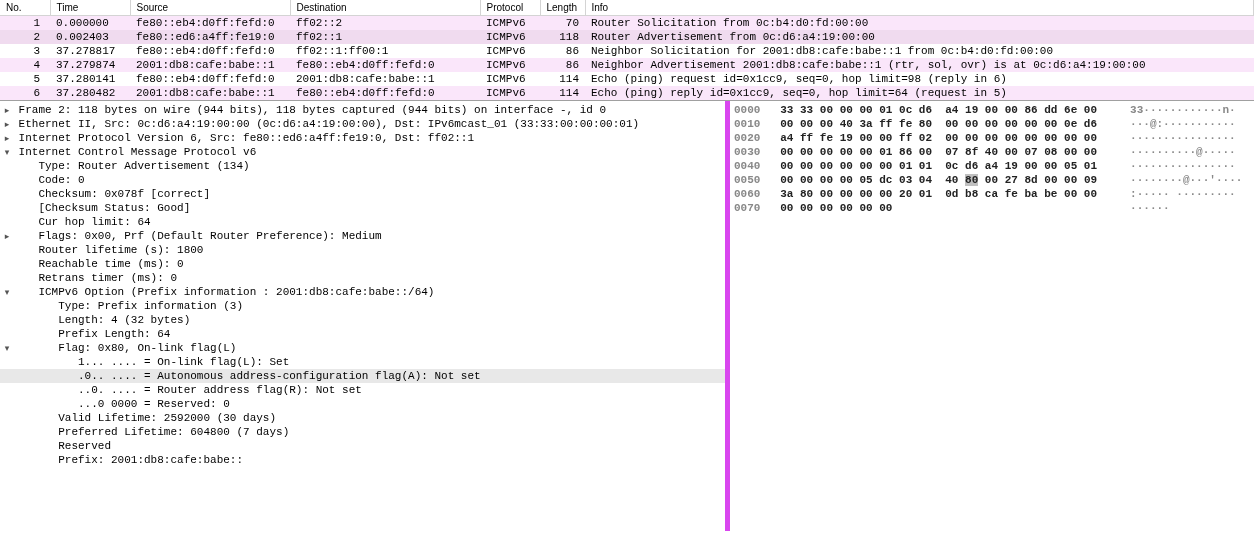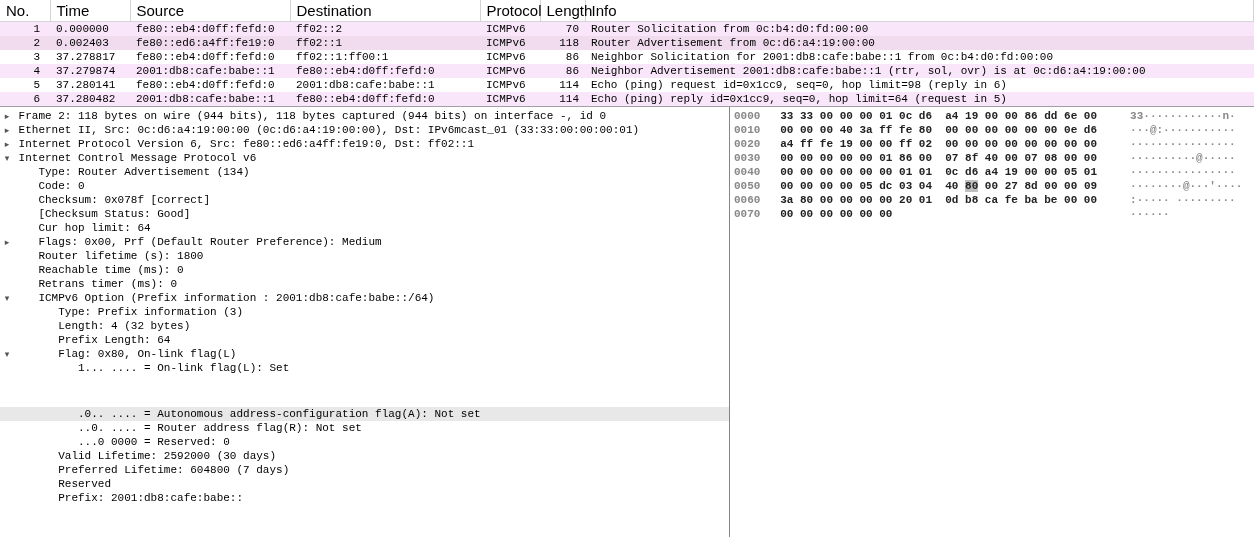--- a/index.html
+++ b/index.html
@@ -17,21 +17,21 @@
   }
   .packet-list table {
     width: 100%;
     border-collapse: collapse;
     table-layout: fixed;
   }
   .packet-list th {
     text-align: left;
     font-weight: normal;
     font-family: -apple-system, "Segoe UI", Tahoma, sans-serif;
-    font-size: 15px;
+    font-size: 10px;
     padding: 2px 6px;
     border-right: 1px solid #d4d4d4;
     background: #fff;
     border-bottom: 1px solid #d4d4d4;
   }
   .packet-list td {
     padding: 0 6px;
     white-space: nowrap;
     overflow: hidden;
     line-height: 14px;
@@ -49,32 +49,32 @@
   tr.selected td { background: #f0dbef; }
   tr.pinkish  td { background: #fae6fa; }
   tr.normal   td { background: #fff; }
 
   .lower-panes {
     display: flex;
     height: 430px;
   }
   .details-pane {
     width: 730px;
-    border-right: 1px solid #d946ef;
+    border-right: 5px solid #d946ef;
     overflow: hidden;
     padding-top: 2px;
     padding-bottom: 2px;
   }
   .details-pane .line {
     white-space: pre;
     line-height: 14px;
     height: 14px;
     padding-left: 2px;
   }
-  .details-pane .sel-line { background: #e8e8e8; margin-top: 32px; }
+  .details-pane .sel-line { background: #e8e8e8; }
   .tw { display:inline-block; width: 10px; text-align:center; font-family: sans-serif; font-size:9px; color:#555; }
 
   .bytes-pane {
     flex: 1;
     padding: 2px 4px;
     white-space: pre;
     line-height: 14px;
     font-weight: bold;
   }
   .bytes-pane .offset { color: #888; }

